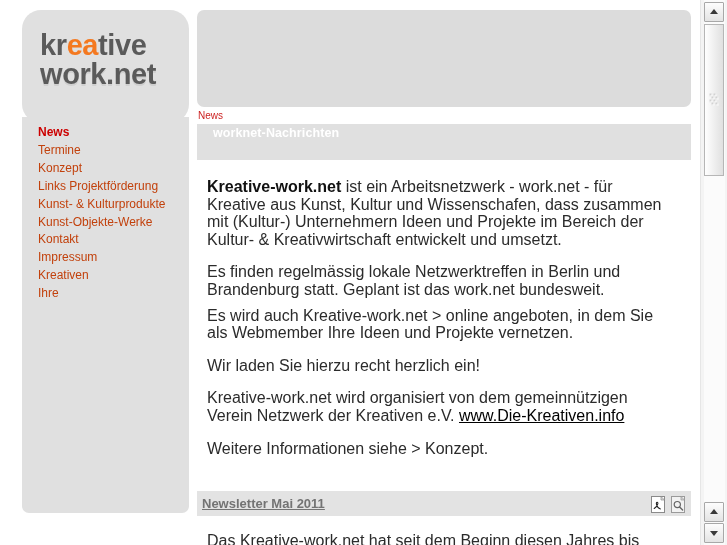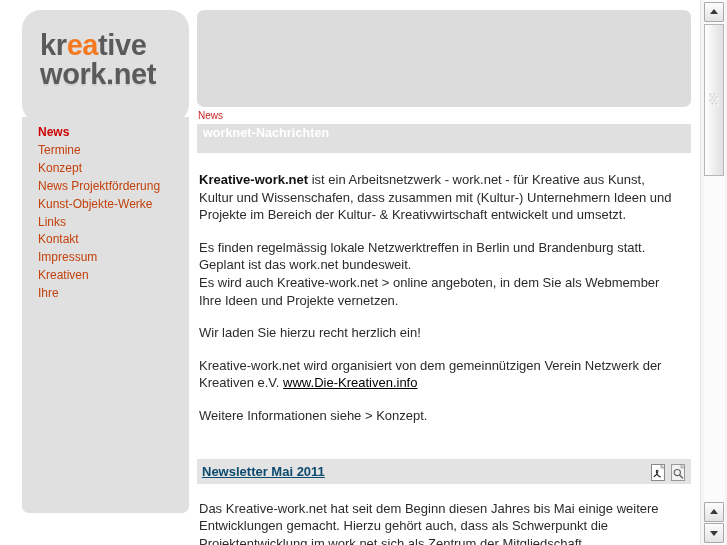--- a/index.html
+++ b/index.html
@@ -102,33 +102,33 @@
   #breadcrumb {
     font-size: 10px;
     color: #cc2222;
     line-height: 12px;
     margin-left: 1px;
     margin-bottom: 2px;
     cursor: pointer;
   }
   #page-title-bar {
     background: #e0e0e0;
-    height: 29px;
+    height: 36px;
     line-height: 19px;
-    padding-left: 6px;
+    padding-left: 16px;
     font-size: 12.5px;
     font-weight: bold;
     color: #ffffff;
     letter-spacing: 0.1px;
   }
   .para {
-    font-size: 13px;
+    font-size: 16px;
     line-height: 17.6px;
     color: #2b2b2b;
-    margin: 0;
+    margin: 8px;
     padding: 0 14px 0 2px;
   }
   .para.first { margin-top: 18px; }
   .para.gap { margin-top: 15px; }
   .para b { font-weight: bold; color: #111111; }
   .para a.inline-link {
     color: #000000;
     text-decoration: underline;
   }
 
@@ -138,21 +138,21 @@
     margin-top: 34px;
     background: #e3e3e3;
     height: 25px;
     line-height: 25px;
   }
   #newsletter-title {
     position: absolute;
     left: 5px; top: 0;
     font-size: 13px;
     font-weight: bold;
-    color: #0c4a6e;
+    color: #737373;
     text-decoration: underline;
     cursor: pointer;
   }
   .doc-icon {
     position: absolute;
     top: 4px;
     width: 15px; height: 17px;
     cursor: pointer;
   }
   #pdf-icon { right: 25px; }
@@ -240,23 +240,23 @@
       <span class="l2">work.net</span>
     </div>
   </div>
 
   <div id="banner"></div>
 
   <div id="sidebar">
     <div class="nav-item active">News</div>
     <div class="nav-item">Termine</div>
     <div class="nav-item">Konzept</div>
-    <div class="nav-item">News Projektförderung</div>
+    <div class="nav-item">Links Projektförderung</div>
+    <div class="nav-item">Kunst- &amp; Kulturprodukte</div>
     <div class="nav-item">Kunst-Objekte-Werke</div>
-    <div class="nav-item">Links</div>
     <div class="nav-item">Kontakt</div>
     <div class="nav-item">Impressum</div>
     <div class="nav-item">Kreativen</div>
     <div class="nav-item">Ihre</div>
   </div>
 
   <div id="content">
 
     <div id="breadcrumb">News</div>
 

